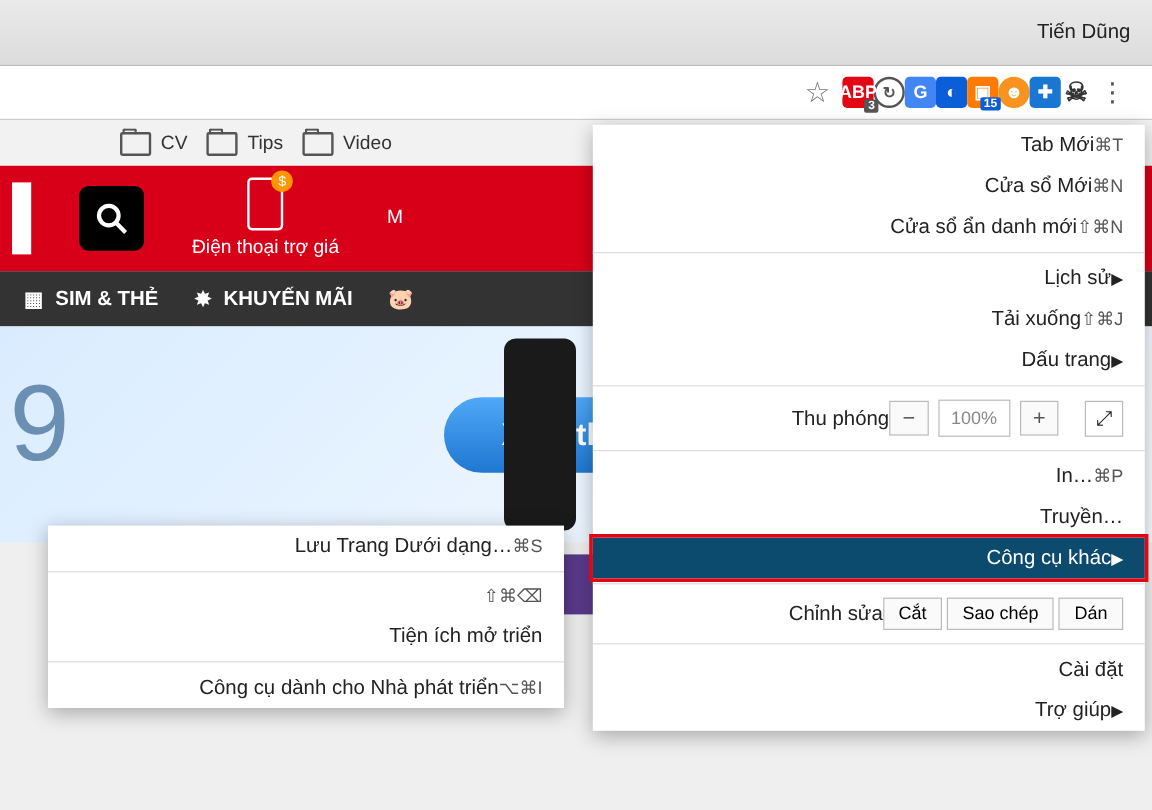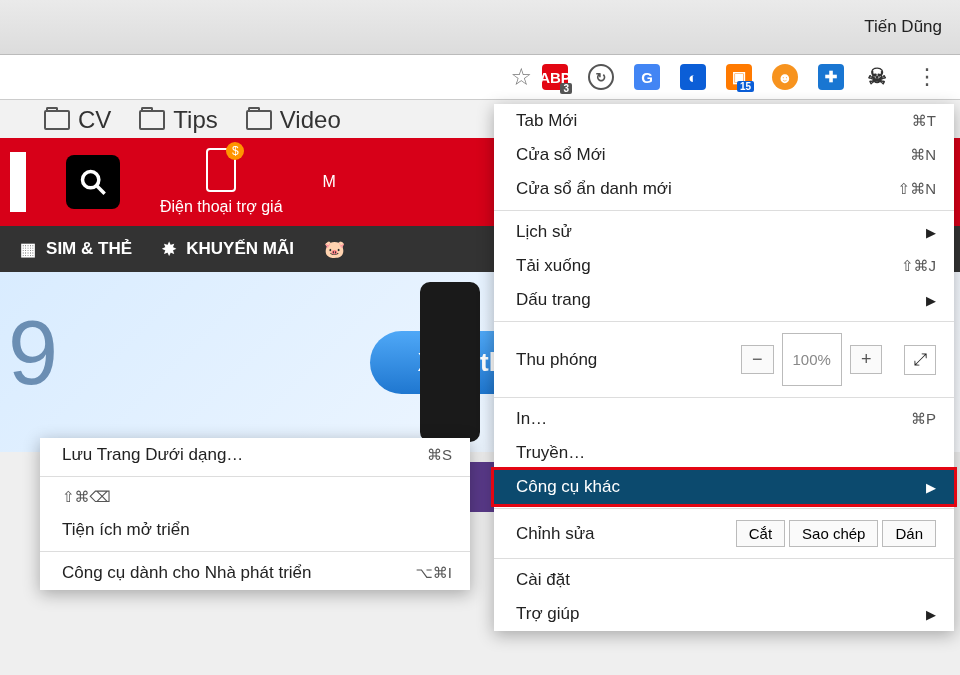--- a/index.html
+++ b/index.html
@@ -1,32 +1,32 @@
 <!DOCTYPE html>
 <html><head>
 <meta charset="utf-8">
 <style>
 body{margin:0;font-family:-apple-system,BlinkMacSystemFont,"Helvetica Neue",Arial,sans-serif;background:#d8d8d8;width:960px;height:675px;overflow:hidden;position:relative}
 .titlebar{height:54px;background:linear-gradient(#eaeaea,#dcdcdc);border-bottom:1px solid #bbb;display:flex;align-items:center;justify-content:flex-end;padding-right:18px;font-size:17px;color:#222}
 .toolbar{height:44px;background:#fff;border-bottom:1px solid #ccc;display:flex;align-items:center;padding:0 10px;gap:10px}
 .star{font-size:24px;color:#777;margin-left:auto}
-.ext-icons{display:flex;gap:20px;align-items:flex-end;padding-right:6px}
+.ext-icons{display:flex;gap:0;align-items:flex-end;padding-right:6px}
 .ext-icon{width:26px;height:26px;display:flex;align-items:center;justify-content:center;font-size:15px;border-radius:4px;color:#fff;font-weight:bold}
 .abp{background:#e30613;position:relative}
 .abp .badge{position:absolute;bottom:-4px;right:-4px;background:#555;color:#fff;font-size:10px;padding:0 3px;border-radius:2px}
 .reload{color:#555;background:none;border:2px solid #555;border-radius:50%;width:22px;height:22px;font-size:13px}
 .gtranslate{background:#4285f4}
 .blue2{background:#0b5ed7}
 .orange{background:#ff7a00;position:relative}
 .orange .badge{position:absolute;bottom:-2px;right:-2px;background:#0b5ed7;color:#fff;font-size:10px;padding:0 3px;border-radius:2px}
 .monkey{background:#f7931e;border-radius:50%}
 .shield{background:#1976d2}
 .skull{color:#333;background:none;font-size:22px}
 .dots{color:#555;font-size:22px;padding:0 6px}
-.bookmarks{height:40px;background:#f2f2f2;border-bottom:1px solid #ccc;display:flex;align-items:center;gap:28px;padding-left:44px;font-size:24px;color:#333}
+.bookmarks{height:40px;background:#f2f2f2;border-bottom:1px solid #ccc;display:flex;align-items:center;gap:16px;padding-left:100px;font-size:16px;color:#333}
 .bookmark{display:flex;align-items:center;gap:8px}
 .folder-icon{width:22px;height:16px;border:2px solid #555;border-radius:2px;position:relative}
 .folder-icon:before{content:"";position:absolute;top:-5px;left:0;width:8px;height:3px;border:2px solid #555;border-bottom:none;border-radius:2px 2px 0 0}
 .page{position:absolute;top:138px;left:0;right:0;bottom:0;background:#efefef;overflow:hidden}
 .redbar{height:88px;background:#d70018;display:flex;align-items:center;padding-left:10px;gap:40px;color:#fff}
 .whitebox{width:16px;height:60px;background:#fff}
 .search{width:54px;height:54px;background:#000;border-radius:8px;display:flex;align-items:center;justify-content:center}
 .search svg{width:28px;height:28px;stroke:#fff;stroke-width:3;fill:none}
 .navitem{display:flex;flex-direction:column;align-items:center;font-size:16px;gap:6px}
 .phone-icon{width:26px;height:40px;border:2px solid #fff;border-radius:4px;position:relative}
@@ -35,29 +35,29 @@
 .doc-icon:before{content:"";position:absolute;top:8px;left:6px;right:6px;height:2px;background:#d70018;box-shadow:0 6px 0 #d70018,0 12px 0 #d70018}
 .blackbar{height:46px;background:#333;display:flex;align-items:center;gap:30px;padding-left:20px;color:#fff;font-size:17px;font-weight:600}
 .blackitem{display:flex;align-items:center;gap:10px}
 .banner{height:180px;background:linear-gradient(135deg,#d9ecff,#fafcff);position:relative;display:flex;align-items:center;justify-content:center}
 .banner .s9{position:absolute;left:8px;top:30px;font-size:90px;color:#6b8eb3;font-weight:300}
 .xembutton{background:linear-gradient(#4fa8f7,#1f77d0);color:#fff;font-size:26px;font-weight:600;padding:16px 48px;border-radius:40px;border:none}
 .phones{position:absolute;right:480px;top:10px;width:60px;height:160px;background:#1a1a1a;border-radius:10px}
 .menu{position:absolute;background:#fff;box-shadow:0 4px 16px rgba(0,0,0,.3);font-size:17px;color:#222;z-index:100}
 .menu-main{top:104px;right:6px;width:460px}
 .menu-sub{top:438px;left:40px;width:430px;z-index:90}
-.mrow{display:flex;align-items:center;justify-content:space-between;padding:7px 18px 7px 22px}
+.mrow{display:flex;align-items:center;justify-content:flex-end;padding:7px 18px 7px 22px}
 .mrow.hi{background:#0c4a6e;color:#fff}
 .mrow.hl{outline:3px solid #e30613}
 .sep{height:1px;background:#ddd;margin:4px 0}
 .shortcut{color:#555;font-size:15px}
 .arrow{font-size:13px}
 .zoom-row{display:flex;align-items:center;gap:8px}
 .zbtn{border:1px solid #bbb;background:#fafafa;padding:3px 10px;font-size:18px;color:#555}
-.zval{border:1px solid #bbb;padding:17px 10px;font-size:15px;color:#888}
+.zval{border:1px solid #bbb;padding:6px 10px;font-size:15px;color:#888}
 .fullscreen{border:1px solid #bbb;padding:4px 8px;margin-left:14px}
 .editrow{display:flex;gap:4px}
 .editbtn{border:1px solid #bbb;background:#fafafa;padding:4px 12px;font-size:15px}
 .footer-banner{height:50px;background:#5a3a8a;margin:10px 150px;color:#fff;display:flex;align-items:center;padding-left:20px;font-size:14px}
 </style>
 </head>
 <body>
 
 <div class="titlebar">
   <span>Tiến Dũng</span>

